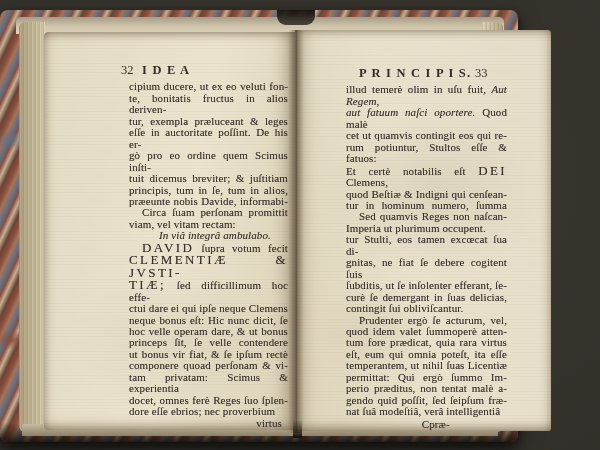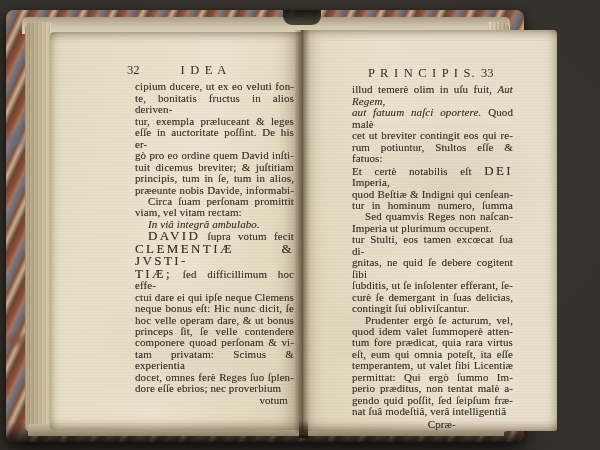--- a/index.html
+++ b/index.html
@@ -7,21 +7,21 @@
     --fore-edge:#d2c5a4; --marble-red:#8a4e3c; --marble-blue:#5f7186;
     --marble-cream:#c3b193; --marble-dark:#6d4335;
   }
   *{margin:0;padding:0;box-sizing:border-box;}
   html,body{width:600px;height:450px;overflow:hidden;}
   body{
     font-family:"Liberation Serif","DejaVu Serif",serif;
     background:radial-gradient(130% 120% at 50% 40%, #3a3830, var(--backdrop) 70%, #242420 100%);
   }
   .book{
-    position:absolute; left:6px; top:10px; width:518px; height:432px;
+    position:absolute; left:0; top:10px; width:518px; height:432px;
     border-radius:8px;
     box-shadow:0 10px 22px rgba(0,0,0,.55), 0 3px 8px rgba(0,0,0,.45);
     background:
       radial-gradient(22px 14px at 10px 130px, rgba(95,113,134,.8), transparent 70%),
       radial-gradient(26px 16px at 578px 120px, rgba(95,113,134,.7), transparent 70%),
       radial-gradient(24px 14px at 12px 330px, rgba(138,78,60,.9), transparent 70%),
       radial-gradient(22px 14px at 576px 330px, rgba(195,177,147,.7), transparent 70%),
       repeating-linear-gradient(115deg,
         var(--marble-red) 0px, #a4735a 4px, var(--marble-blue) 9px,
         var(--marble-red) 13px, var(--marble-cream) 17px, var(--marble-dark) 22px, var(--marble-red) 27px);
@@ -92,26 +92,26 @@
     position:absolute; z-index:5; left:288px; top:20px; width:16px; height:403px;
     background:linear-gradient(90deg, transparent, rgba(80,62,40,.45) 42%, rgba(46,36,23,.6) 52%, rgba(80,62,40,.4) 62%, transparent);
   }
   .textblock{position:absolute; font-size:11px; line-height:11.45px; letter-spacing:.1px;}
   .tb-left{left:64px; top:33px; width:180px;}
   .tb-right{left:30px; top:30px; width:182px;}
   .ph{display:flex; align-items:baseline; font-size:12.5px; margin-bottom:5px; color:#332c25;}
   .ph .num{width:34px;}
   .ph .num.nl{padding-left:13px;}
   .ph .num.nr{padding-left:2px;margin-top:8px;}
-  .ph .title{flex:1; text-align:center; letter-spacing:1.2px;}
+  .ph .title{flex:1; letter-spacing:1.2px;font-weight:bold;}
   .ln{min-height:11.45px; text-shadow:0 0 .5px rgba(56,48,42,.45);margin-left:21px;}
   .j{text-align:justify; text-align-last:justify;}
   .e{text-align:left;}
   .ind{text-indent:13px;}
-  .it{font-style:italic;}
+  .it{font-style:italic;text-align:center;}
   .caps{font-size:13px; letter-spacing:2.4px;}
   .catch{text-align:right; text-align-last:right; padding-right:6px;}
   .sig{display:flex; align-items:baseline; padding-top:1px;}
   .flex1{flex:1;}
   .tr{text-align:left; padding-right:2px;}
 </style>
 </head>
 <body>
 
 <div class="book">
@@ -126,70 +126,71 @@
       <div class="ph">
         <span class="num nl">32</span>
         <span class="title">I  D  E  A</span>
         <span class="num"></span>
       </div>
       <div id="left-lines">
           <div class="ln j">cipium ducere, ut ex eo veluti fon-</div>
           <div class="ln j">te, bonitatis fructus in alios deriven-</div>
           <div class="ln j">tur, exempla præluceant &amp; leges</div>
           <div class="ln j">eſſe in auctoritate poſſint. De his er-</div>
-          <div class="ln j">gò pro eo ordine quem David inſti-</div>
+          <div class="ln j">gò pro eo ordine quem Scimus inſti-</div>
           <div class="ln j">tuit dicemus breviter; &amp; juſtitiam</div>
           <div class="ln j">principis, tum in ſe, tum in alios,</div>
           <div class="ln j">præeunte nobis Davide, informabi-</div>
           <div class="ln j ind">Circa ſuam perſonam promittit</div>
           <div class="ln e">viam, vel vitam rectam:</div>
           <div class="ln e ind it">In viâ integrâ ambulabo.</div>
           <div class="ln j ind"><span class="caps ">DAVID</span><span class=""> ſupra votum fecit</span></div>
           <div class="ln j"><span class="caps ">CLEMENTIÆ &amp; JVSTI-</span></div>
           <div class="ln j"><span class="caps ">TIÆ;</span><span class=""> ſed difficillimum hoc effe-</span></div>
           <div class="ln j">ctui dare ei qui ipſe neque Clemens</div>
           <div class="ln j">neque bonus eſt: Hic nunc dicit, ſe</div>
           <div class="ln j">hoc velle operam dare, &amp; ut bonus</div>
           <div class="ln j">princeps ſit, ſe velle contendere</div>
+          <div class="ln j">ut bonus vir fiat, &amp; ſe ipſum rectè</div>
           <div class="ln j">componere quoad perſonam &amp; vi-</div>
           <div class="ln j">tam privatam: Scimus &amp; experientia</div>
           <div class="ln j">docet, omnes ferè Reges ſuo ſplen-</div>
           <div class="ln e">dore eſſe ebrios; nec proverbium</div>
-          <div class="ln catch">votum</div>
+          <div class="ln catch">virtus</div>
         </div>
     </div>
   </div>
 
   <div class="page page-right">
     <div class="textblock tb-right">
       <div class="ph">
         <span class="num"></span>
         <span class="title">P R I N C I P I S.</span>
         <span class="num nr">33</span>
       </div>
       <div id="right-lines">
           <div class="ln j"><span class="">illud temerè olim in uſu fuit, </span><span class="it">Aut Regem,</span></div>
           <div class="ln j"><span class="it">aut fatuum naſci oportere.</span><span class=""> Quod malè</span></div>
-          <div class="ln j">cet ut breviter contingit eos qui re-</div>
+          <div class="ln j">cet ut quamvis contingit eos qui re-</div>
           <div class="ln j">rum potiuntur, Stultos eſſe &amp; fatuos:</div>
-          <div class="ln j"><span class="">Et certè notabilis eſt </span><span class="caps ">DEI</span><span class=""> Imperia,</span></div>
+          <div class="ln j"><span class="">Et certè notabilis eſt </span><span class="caps ">DEI</span><span class=""> Clemens,</span></div>
           <div class="ln j">quod Beſtiæ &amp; Indigni qui cenſean-</div>
           <div class="ln j">tur in hominum numero, ſumma</div>
           <div class="ln j ind">Sed quamvis Reges non naſcan-</div>
           <div class="ln e">Imperia ut plurimum occupent.</div>
           <div class="ln j">tur Stulti, eos tamen excœcat ſua di-</div>
-          <div class="ln j">gnitas, ne quid ſe debere cogitent ſibi</div>
+          <div class="ln j">gnitas, ne fiat ſe debere cogitent ſuis</div>
           <div class="ln j">ſubditis, ut ſe inſolenter efferant, ſe-</div>
           <div class="ln j">curè ſe demergant in ſuas delicias,</div>
           <div class="ln e">contingit ſui obliviſcantur.</div>
           <div class="ln j ind">Prudenter ergò ſe acturum, vel,</div>
           <div class="ln j">quod idem valet ſummoperè atten-</div>
           <div class="ln j">tum fore prædicat, quia rara virtus</div>
           <div class="ln j">eſt, eum qui omnia poteſt, ita eſſe</div>
-          <div class="ln j">temperantem, ut valet ſibi Licentiæ</div>
+          <div class="ln j">temperantem, ut nihil ſuas Licentiæ</div>
           <div class="ln j">permittat: Qui ergò ſummo Im-</div>
           <div class="ln j">perio præditus, non tentat malè a-</div>
           <div class="ln j">gendo quid poſſit, ſed ſeipſum fræ-</div>
           <div class="ln e">nat ſuâ modeſtiâ, verâ intelligentiâ</div>
           <div class="ln sig">
             <span class="flex1"></span>
             <span>C</span>
             <span class="flex1 tr">præ-</span>
           </div>
         </div>

